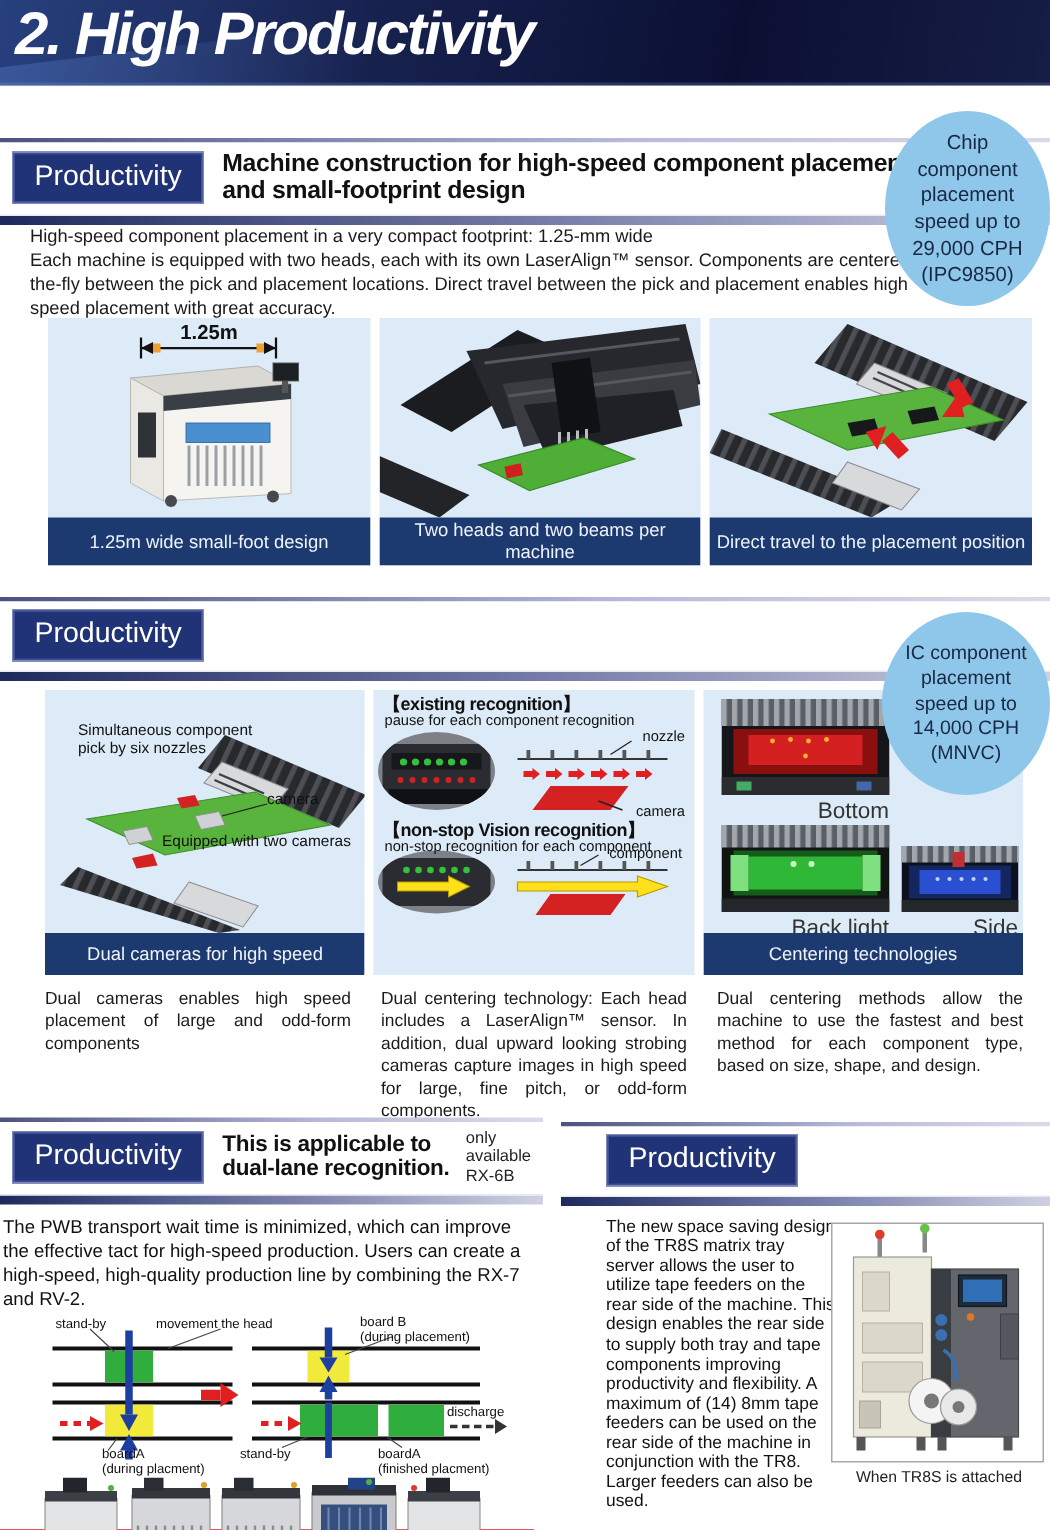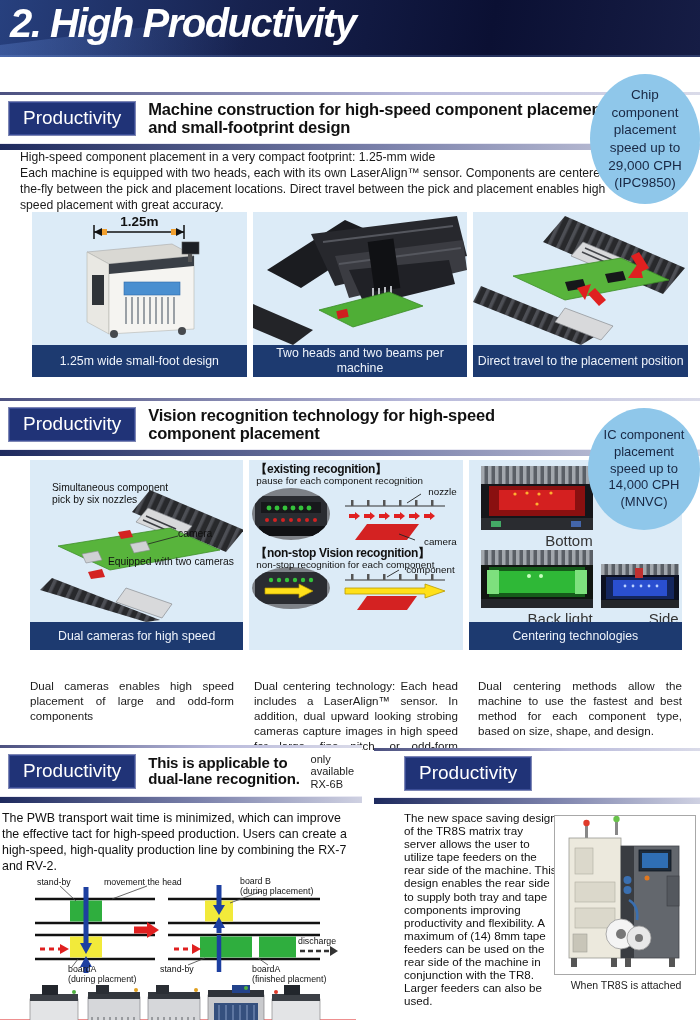--- a/index.html
+++ b/index.html
@@ -53,21 +53,21 @@
   .dim-label{position:absolute;left:0;right:0;top:2px;text-align:center;font-weight:bold;
              font-size:13.5px;color:#111}
 
   
   .slab{position:absolute;font-size:10.3px;line-height:1.2;color:#111}
   .vr-h{position:absolute;font-size:12px;font-weight:bold;color:#111;letter-spacing:-.3px}
   .vr-t{position:absolute;font-size:9.8px;color:#111}
   .shot-lab{position:absolute;font-size:15px;color:#333;text-align:right}
 
   
-  .cols{position:absolute;left:30px;top:678px;width:652px;display:flex;gap:20px}
+  .cols{position:absolute;left:30px;top:658px;width:652px;display:flex;gap:20px}
   .col{flex:1;font-size:11.6px;line-height:1.3;text-align:justify;color:#1a1a1a}
 
   
   .s3{left:0;top:745px;width:362px}
   .s3 .sec-title{font-size:15px}
   .s3 .prod-box{font-size:19px}
   .avail{margin-left:auto;font-size:11px;line-height:1.12;text-align:left;color:#222;
          white-space:pre-line;padding-right:2px}
   .s3body{margin:7px 2px 0 2px;font-size:12.4px;line-height:1.3;color:#111}
   .lanes{position:relative;height:106px;margin-top:3px}
@@ -208,22 +208,20 @@
         </g>
       </svg>
       <div class="pcap cap32">Direct travel to the placement position</div>
     </div>
   </div>
 
   <div class="sec" style="top:398px">
     <div class="rule-top"></div>
     <div class="head-row">
       <div class="prod-box">Productivity</div>
-      <div class="sec-title">Vision recognition technology for high-speed
-component placement</div>
     </div>
     <div class="rule-bot"></div>
   </div>
 
   <div class="badge badge2">IC component
 placement
 speed up to
 14,000 CPH
 (MNVC)</div>
 

